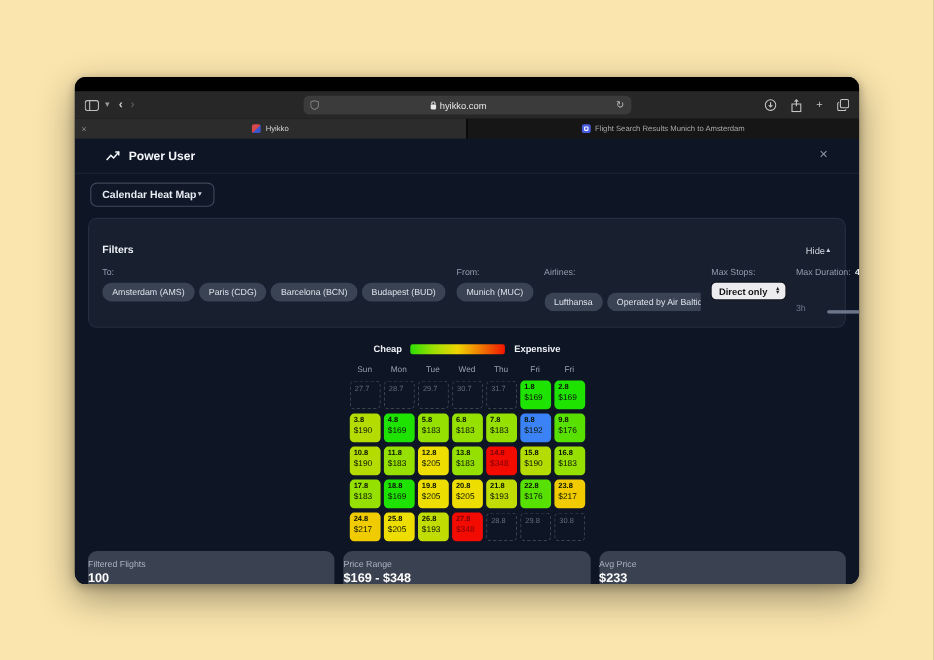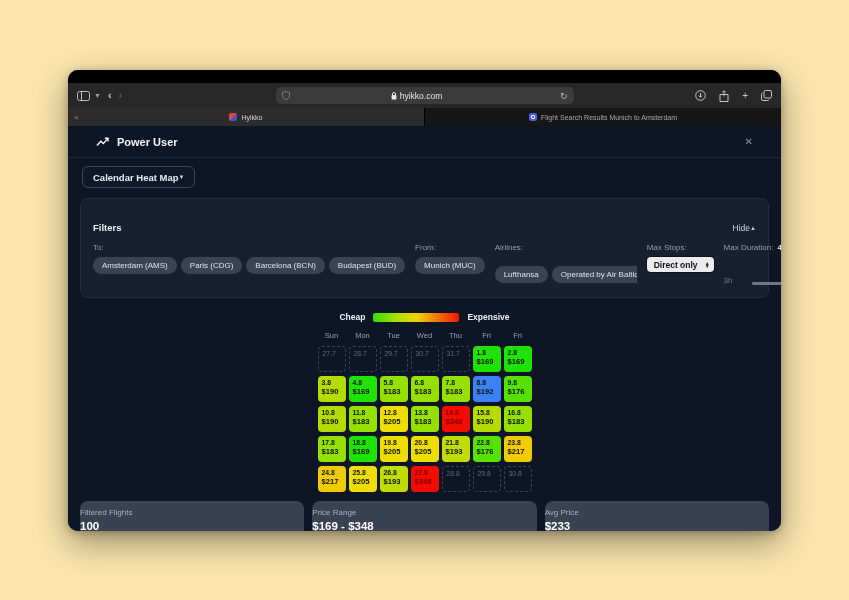--- a/index.html
+++ b/index.html
@@ -105,21 +105,21 @@
   .cal-days {
     display:grid; grid-template-columns:repeat(7,28px); gap:0 3px;
     margin-bottom:5px; height:10px;
   }
   .cal-day { color:#97a1b1; font-size:7.5px; text-align:center; }
   .cal-grid { display:grid; grid-template-columns:repeat(7,28px); gap:4px 3px; }
   .cal-cell { width:28px; height:26px; border-radius:4px; padding:3px 0 0 4px; }
   .cal-cell.empty { border:1px dashed #39424f; color:#626c7c; }
   .cal-cell.empty .cdate { font-weight:400; }
   .cdate { font-size:6.8px; font-weight:700; line-height:1.25; }
-  .cprice { font-size:7.6px; font-weight:700; line-height:1.3; }
+  .cprice { font-size:7.6px; font-weight:400; line-height:1.3; }
   .stats { display:grid; grid-template-columns:1fr 1fr 1fr; gap:8px; margin-top:9px; }
   .stat-card { background:#3a4150; border-radius:8px; padding:7px 0; height:38px; }
   .stat-label { color:#aab3c0; font-size:8px; margin-bottom:3px; }
   .stat-value { color:#ffffff; font-size:11.5px; font-weight:700; }
   svg { display:block; }
 </style>
 </head>
 <body>
 
 <div class="window">

